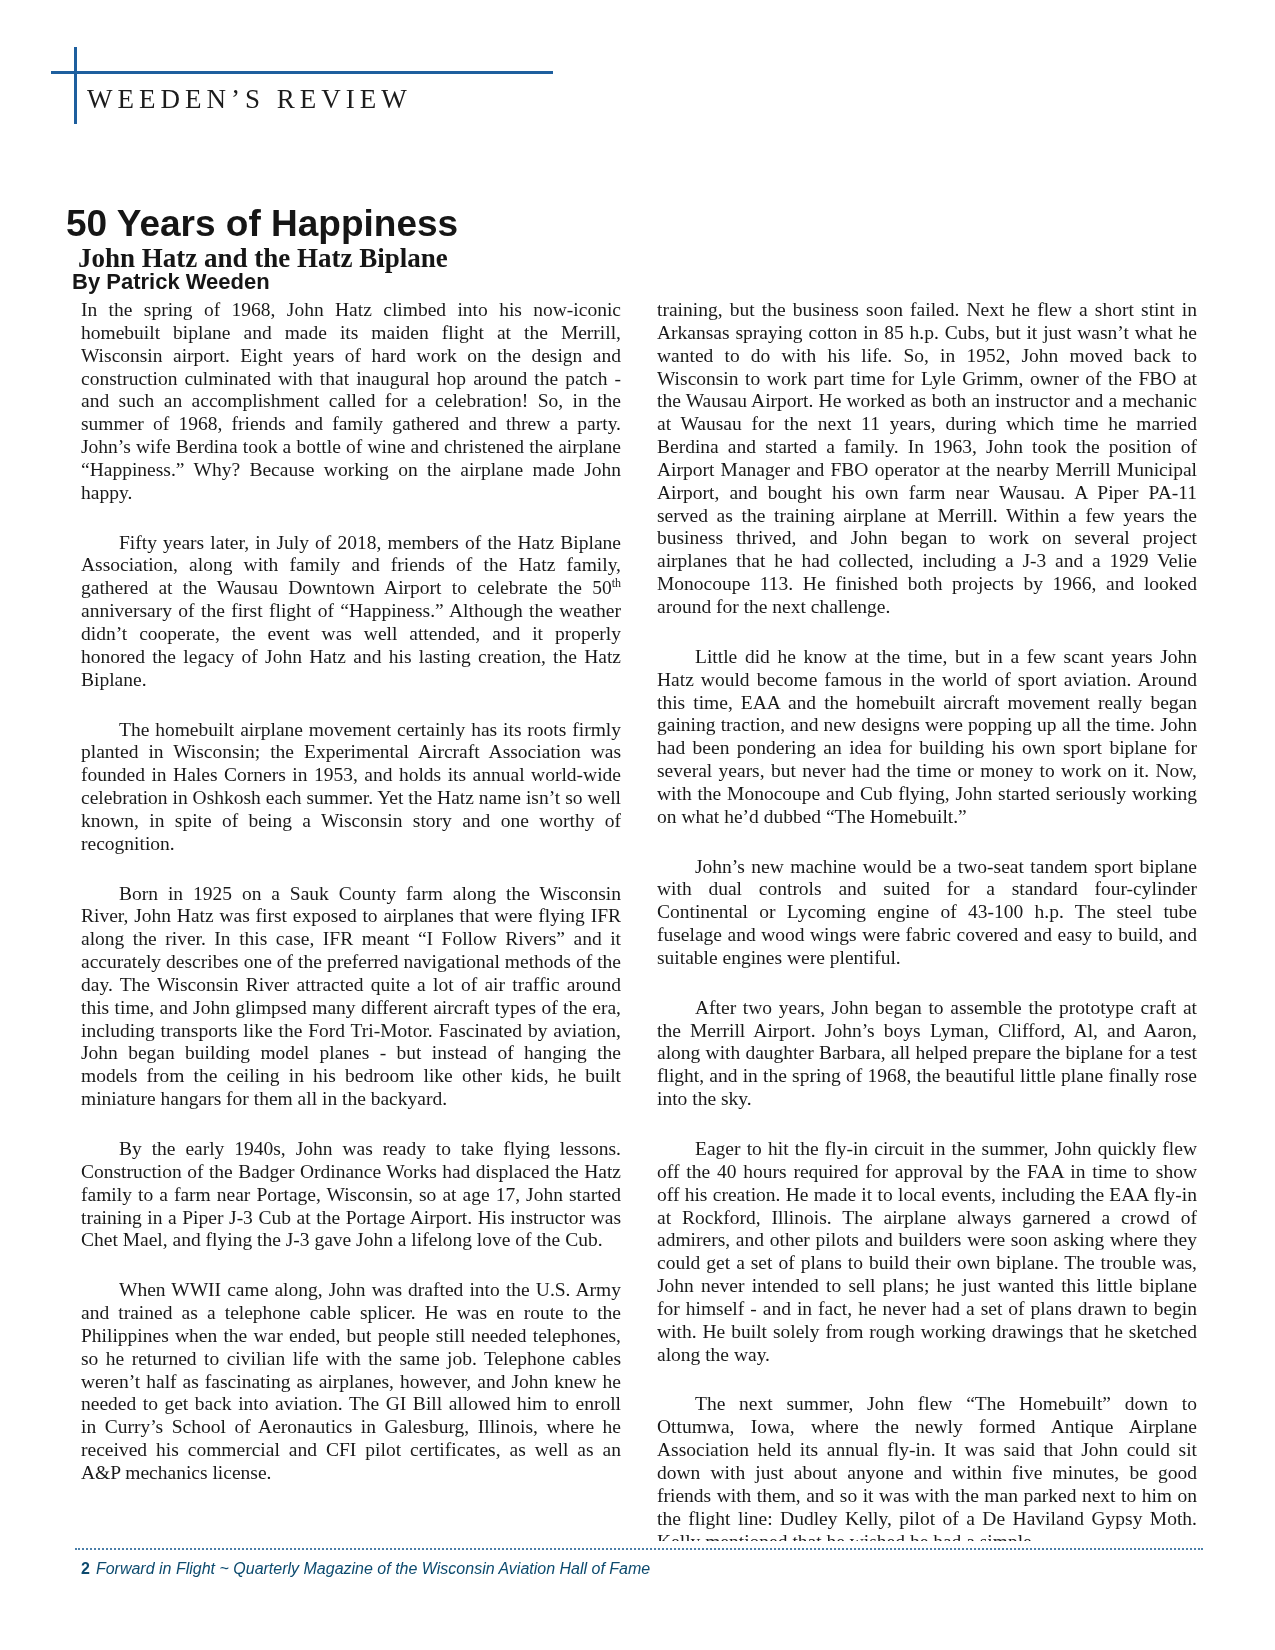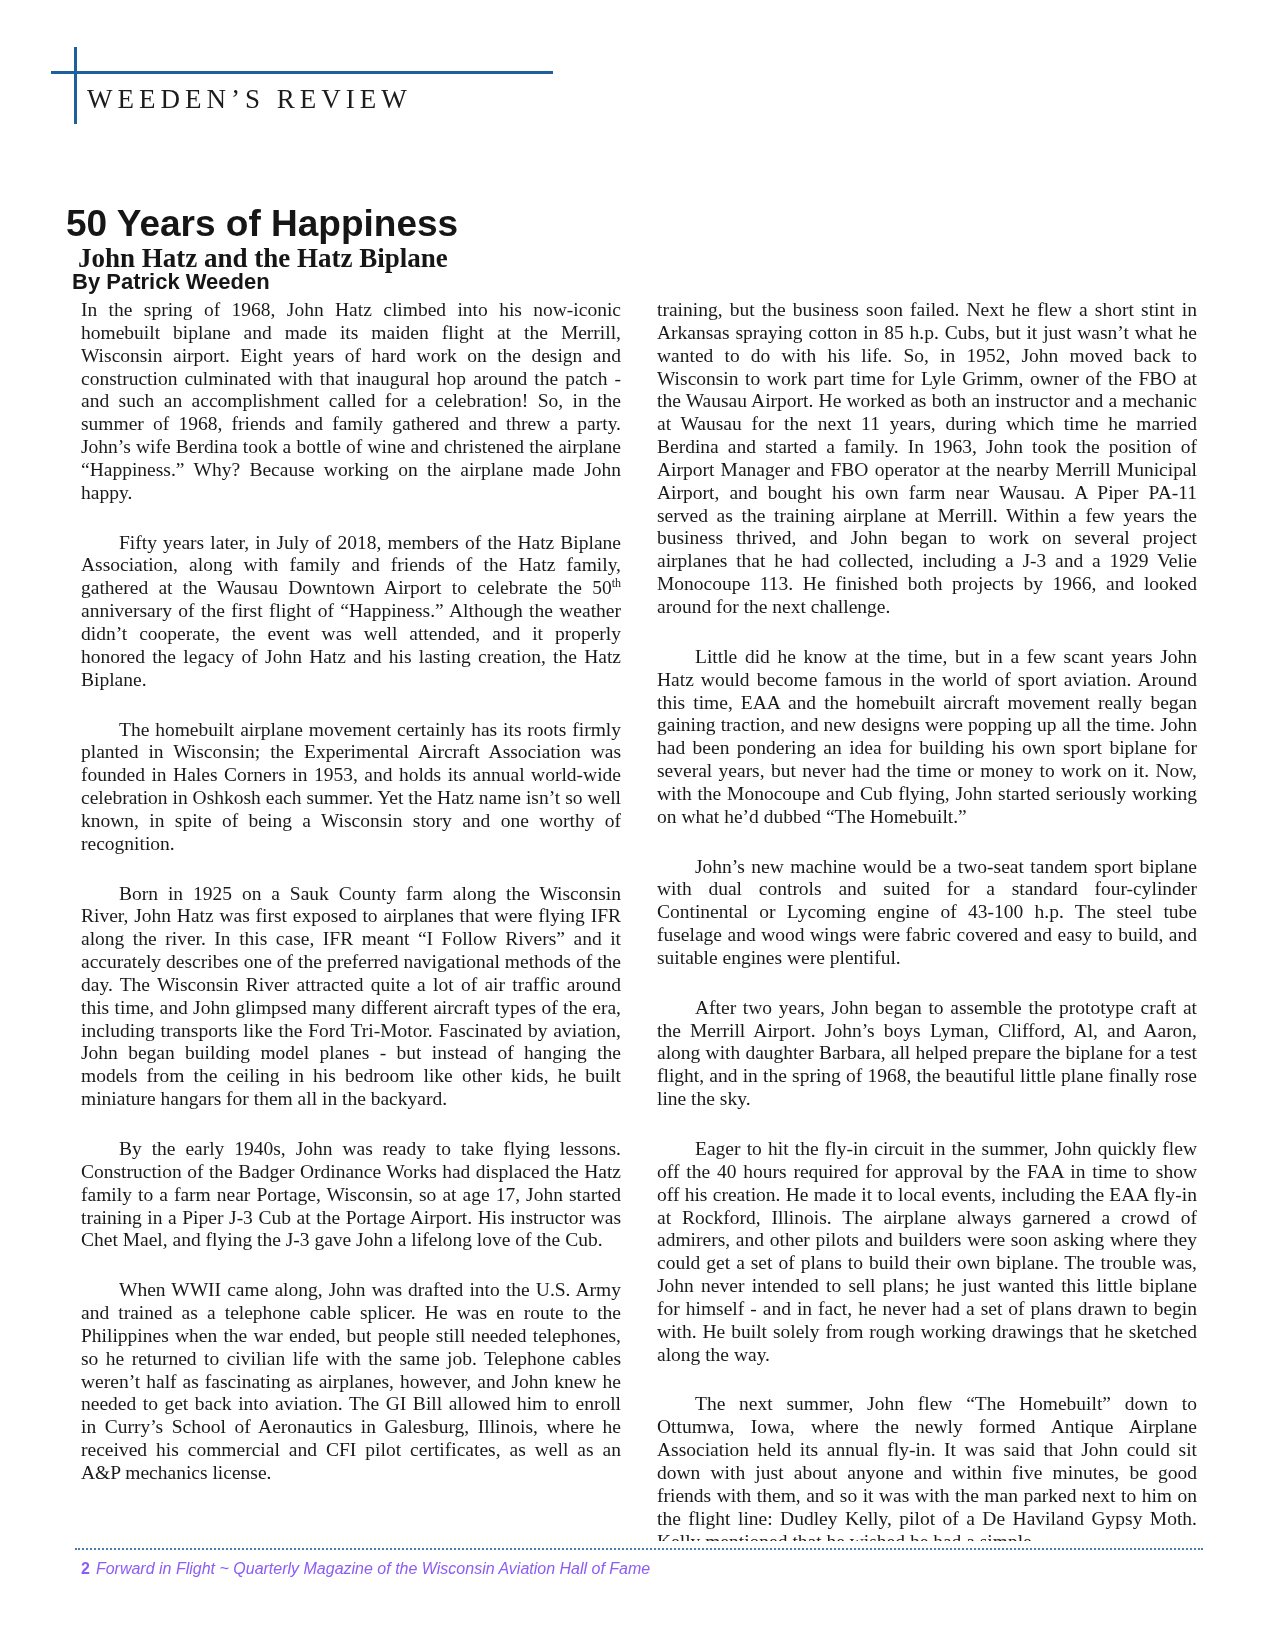--- a/index.html
+++ b/index.html
@@ -47,21 +47,21 @@
   .column p{margin:0;padding:0;}
   .column p.indent{text-indent:38px;margin-top:27px;}
   .column sup{font-size:12px;line-height:0;vertical-align:super;}
   
   .footer-dots{
     position:absolute;left:75px;top:1548px;width:1128px;height:0;
     border-top:2px dotted var(--dotted-blue);
   }
   .footer{
     position:absolute;left:81px;top:1560px;
-    font-family:"Liberation Sans", sans-serif;font-size:16px;color:#8b5cf6;
+    font-family:"Liberation Sans", sans-serif;font-size:16px;color:#0c4a6e;
     white-space:nowrap;
   }
   .footer .pagenum{font-weight:bold;font-style:normal;margin-right:6px;}
   .footer .mag{font-style:italic;}
 </style>
 </head>
 <body>
 
 <div class="rule-v"></div>
 <div class="rule-h"></div>
@@ -76,21 +76,21 @@
     <p class="indent">Fifty years later, in July of 2018, members of the Hatz Biplane Association, along with family and friends of the Hatz family, gathered at the Wausau Downtown Airport to celebrate the 50<sup>th</sup> anniversary of the first flight of “Happiness.” Although the weather didn’t cooperate, the event was well attended, and it properly honored the legacy of John Hatz and his lasting creation, the Hatz Biplane.</p>
     <p class="indent">The homebuilt airplane movement certainly has its roots firmly planted in Wisconsin; the Experimental Aircraft Association was founded in Hales Corners in 1953, and holds its annual world-wide celebration in Oshkosh each summer. Yet the Hatz name isn’t so well known, in spite of being a Wisconsin story and one worthy of recognition.</p>
     <p class="indent">Born in 1925 on a Sauk County farm along the Wisconsin River, John Hatz was first exposed to airplanes that were flying IFR along the river. In this case, IFR meant “I Follow Rivers” and it accurately describes one of the preferred navigational methods of the day. The Wisconsin River attracted quite a lot of air traffic around this time, and John glimpsed many different aircraft types of the era, including transports like the Ford Tri-Motor. Fascinated by aviation, John began building model planes - but instead of hanging the models from the ceiling in his bedroom like other kids, he built miniature hangars for them all in the backyard.</p>
     <p class="indent">By the early 1940s, John was ready to take flying lessons. Construction of the Badger Ordinance Works had displaced the Hatz family to a farm near Portage, Wisconsin, so at age 17, John started training in a Piper J-3 Cub at the Portage Airport. His instructor was Chet Mael, and flying the J-3 gave John a lifelong love of the Cub.</p>
     <p class="indent">When WWII came along, John was drafted into the U.S. Army and trained as a telephone cable splicer. He was en route to the Philippines when the war ended, but people still needed telephones, so he returned to civilian life with the same job. Telephone cables weren’t half as fascinating as airplanes, however, and John knew he needed to get back into aviation. The GI Bill allowed him to enroll in Curry’s School of Aeronautics in Galesburg, Illinois, where he received his commercial and CFI pilot certificates, as well as an A&amp;P mechanics license.</p>
   </div>
 <div class="column right">
     <p class="">training, but the business soon failed. Next he flew a short stint in Arkansas spraying cotton in 85 h.p. Cubs, but it just wasn’t what he wanted to do with his life. So, in 1952, John moved back to Wisconsin to work part time for Lyle Grimm, owner of the FBO at the Wausau Airport. He worked as both an instructor and a mechanic at Wausau for the next 11 years, during which time he married Berdina and started a family. In 1963, John took the position of Airport Manager and FBO operator at the nearby Merrill Municipal Airport, and bought his own farm near Wausau. A Piper PA-11 served as the training airplane at Merrill. Within a few years the business thrived, and John began to work on several project airplanes that he had collected, including a J-3 and a 1929 Velie Monocoupe 113. He finished both projects by 1966, and looked around for the next challenge.</p>
     <p class="indent">Little did he know at the time, but in a few scant years John Hatz would become famous in the world of sport aviation. Around this time, EAA and the homebuilt aircraft movement really began gaining traction, and new designs were popping up all the time. John had been pondering an idea for building his own sport biplane for several years, but never had the time or money to work on it. Now, with the Monocoupe and Cub flying, John started seriously working on what he’d dubbed “The Homebuilt.”</p>
     <p class="indent">John’s new machine would be a two-seat tandem sport biplane with dual controls and suited for a standard four-cylinder Continental or Lycoming engine of 43-100 h.p. The steel tube fuselage and wood wings were fabric covered and easy to build, and suitable engines were plentiful.</p>
-    <p class="indent">After two years, John began to assemble the prototype craft at the Merrill Airport. John’s boys Lyman, Clifford, Al, and Aaron, along with daughter Barbara, all helped prepare the biplane for a test flight, and in the spring of 1968, the beautiful little plane finally rose line the sky.</p>
+    <p class="indent">After two years, John began to assemble the prototype craft at the Merrill Airport. John’s boys Lyman, Clifford, Al, and Aaron, along with daughter Barbara, all helped prepare the biplane for a test flight, and in the spring of 1968, the beautiful little plane finally rose into the sky.</p>
     <p class="indent">Eager to hit the fly-in circuit in the summer, John quickly flew off the 40 hours required for approval by the FAA in time to show off his creation. He made it to local events, including the EAA fly-in at Rockford, Illinois. The airplane always garnered a crowd of admirers, and other pilots and builders were soon asking where they could get a set of plans to build their own biplane. The trouble was, John never intended to sell plans; he just wanted this little biplane for himself - and in fact, he never had a set of plans drawn to begin with. He built solely from rough working drawings that he sketched along the way.</p>
     <p class="indent">The next summer, John flew “The Homebuilt” down to Ottumwa, Iowa, where the newly formed Antique Airplane Association held its annual fly-in. It was said that John could sit down with just about anyone and within five minutes, be good friends with them, and so it was with the man parked next to him on the flight line: Dudley Kelly, pilot of a De Haviland Gypsy Moth. Kelly mentioned that he wished he had a simple</p>
   </div>
 
 <div class="footer-dots"></div>
 <div class="footer">
   <span class="pagenum">2</span><span class="mag">Forward in Flight ~ Quarterly Magazine of the Wisconsin Aviation Hall of Fame</span>
 </div>
 
 </body></html>

